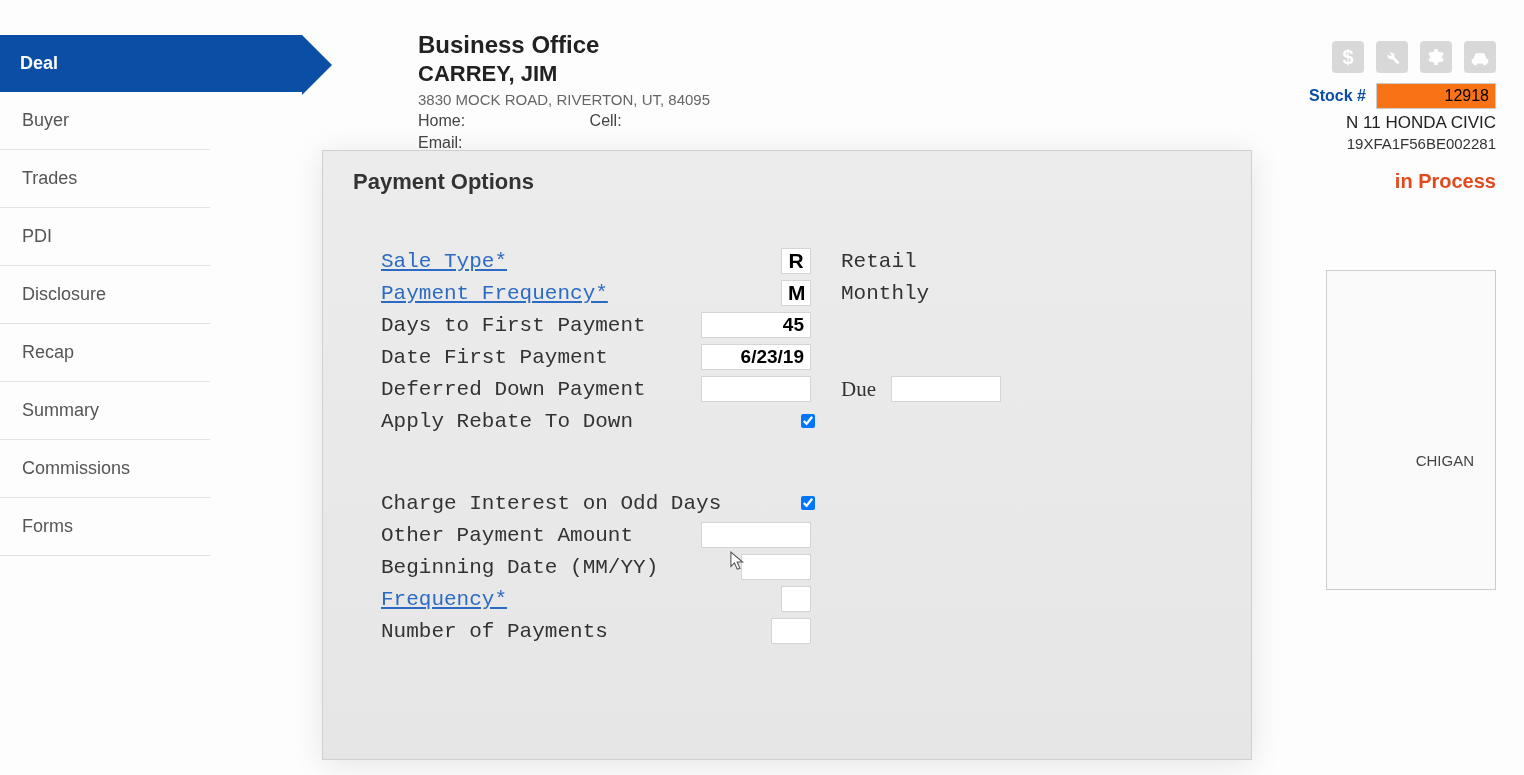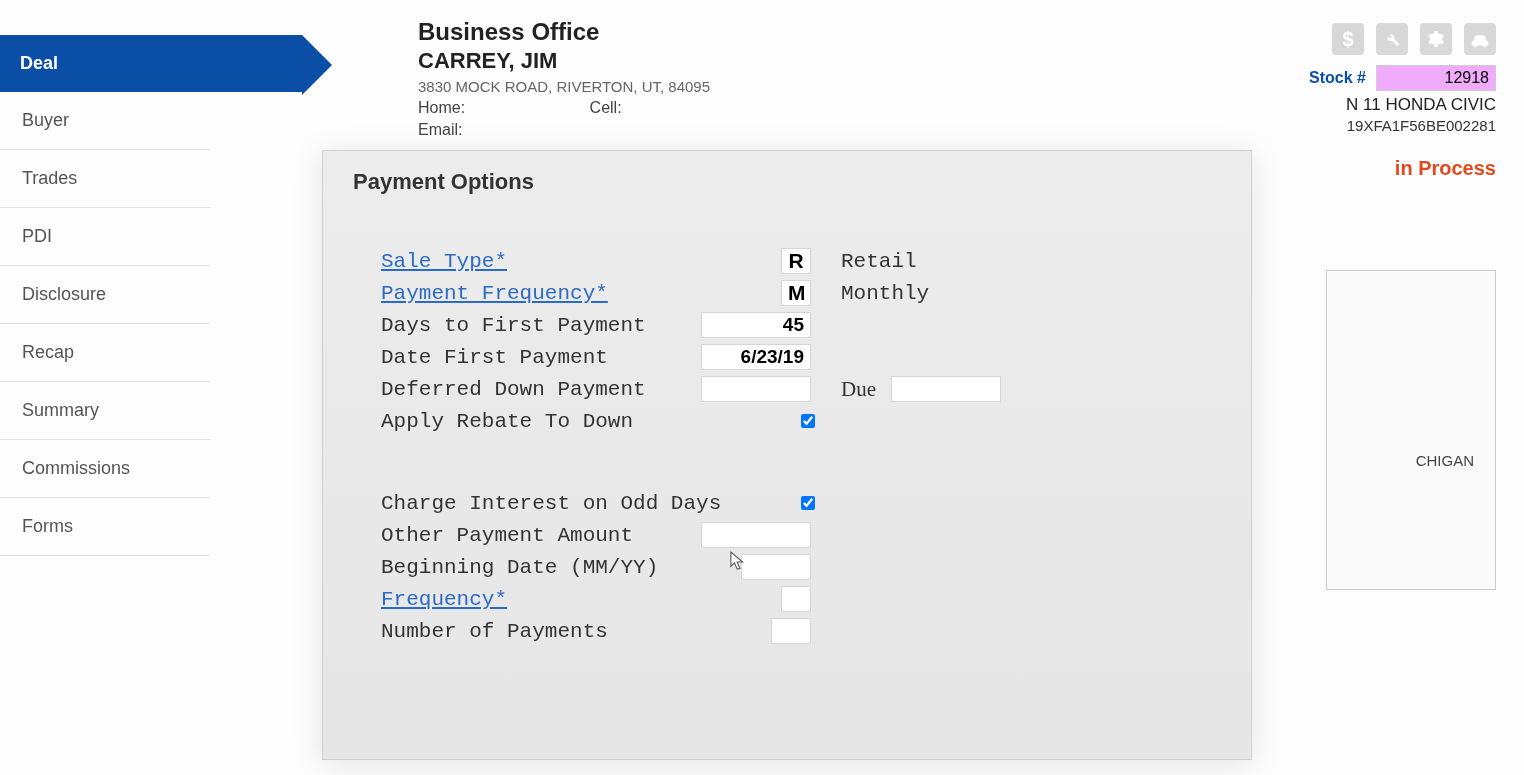--- a/index.html
+++ b/index.html
@@ -53,21 +53,22 @@
     border-bottom: 30px solid transparent;
     border-left: 30px solid #0a4ea6;
   }
   .main {
     flex: 1;
     position: relative;
     padding-top: 18px;
   }
   .header {
     display: flex;
-    align-items: center;
+    align-items: flex-end;
+    margin-top: 13px;
   }
   .header-left {
     margin-left: 208px;
     flex: 1;
   }
   .header-title {
     font-size: 24px;
     font-weight: bold;
     color: #222;
   }
@@ -117,21 +118,21 @@
     gap: 10px;
     font-size: 16px;
   }
   .stock-label { color: #0a4ea6; font-weight: bold; }
   .stock-input {
     border: 1px solid #ccc;
     width: 120px;
     text-align: right;
     font-size: 16px;
     padding: 3px 6px;
-    background: #f0abfc;
+    background: #f97316;
   }
   .vehicle-desc {
     font-size: 17px;
     color: #222;
     margin-top: 4px;
     text-align: right;
   }
   .vin {
     font-size: 15px;
     color: #333;

